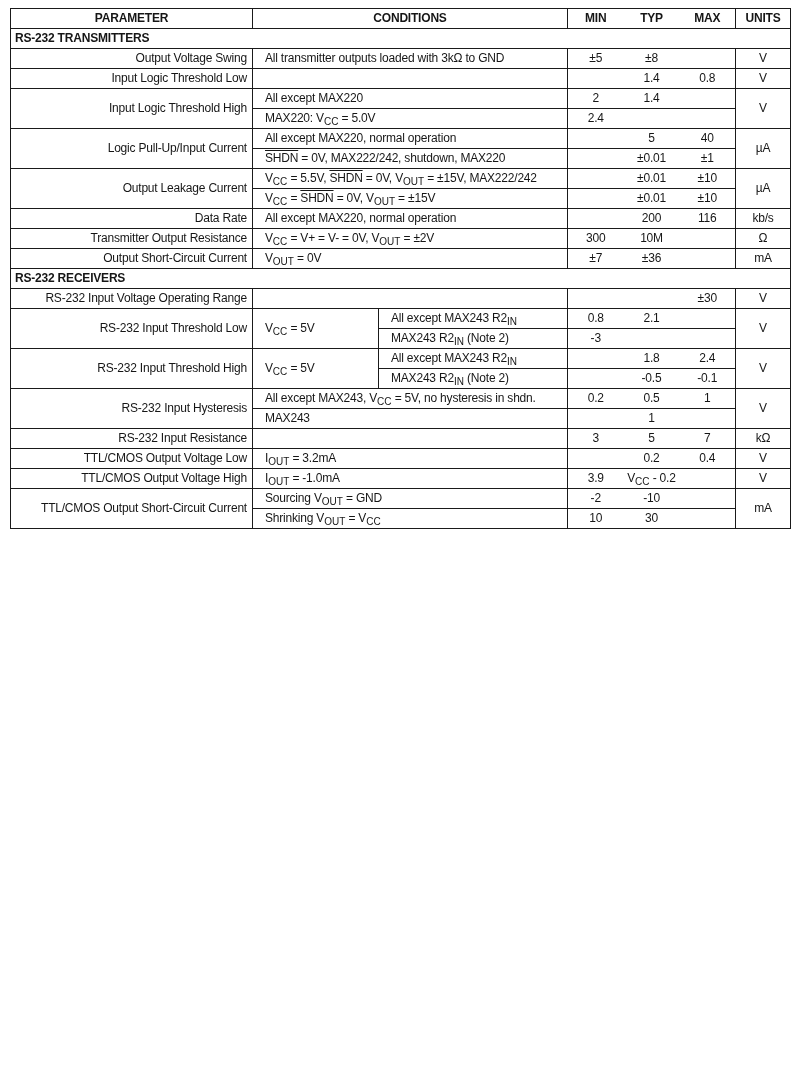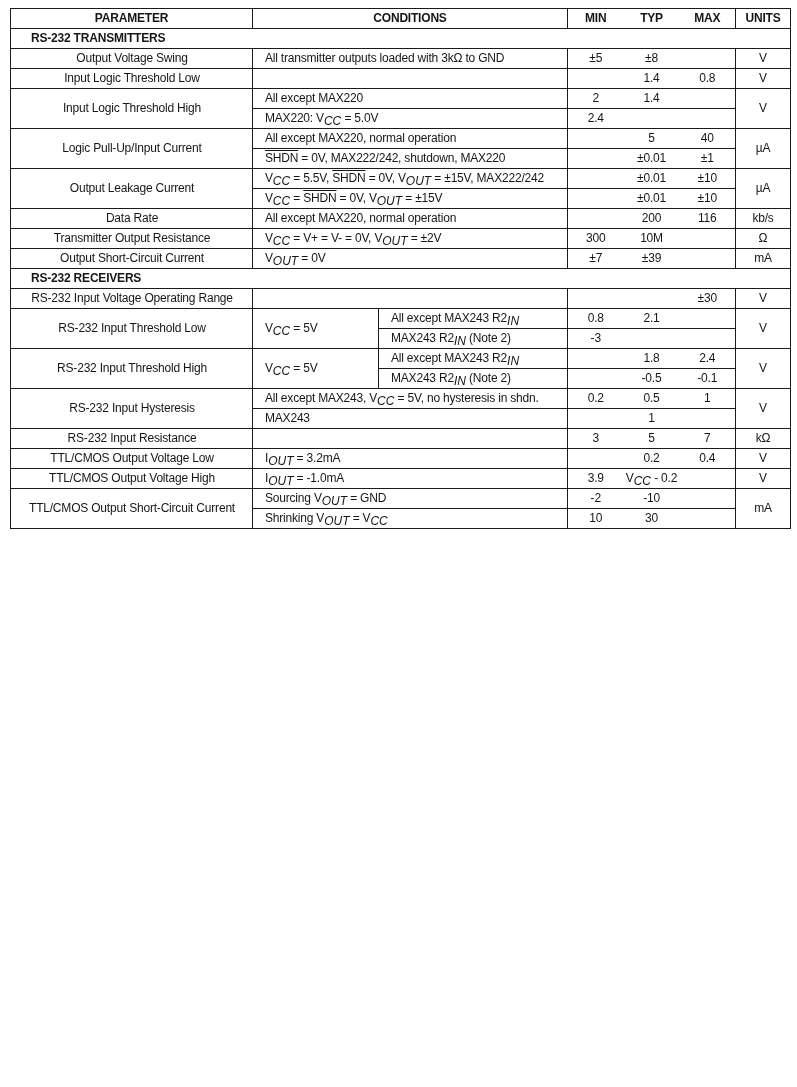--- a/index.html
+++ b/index.html
@@ -20,30 +20,30 @@
     height: 19px;
     font-size: 12px;
     letter-spacing: -0.2px;
     padding: 0 5px;
     line-height: 1.05;
     overflow: hidden;
     vertical-align: middle;
     white-space: nowrap;
   }
   th { font-weight: bold; text-align: center; padding: 0 2px; }
-  td.section { font-weight: bold; text-align: left; padding-left: 20px; }
-  td.param { text-align: center; padding-left: 6px; }
+  td.section { font-weight: bold; text-align: left; padding-left: 4px; }
+  td.param { text-align: right; padding-left: 6px; }
   td.cond  { text-align: left; padding-left: 12px; }
   td.val   { text-align: center; padding: 0 2px; }
   td.unit  { text-align: center; padding: 0 2px; }
   
   .c-min { border-right-style: hidden; }
   .c-typ { border-left-style: hidden; border-right-style: hidden; margin-left: 8px; }
   .c-max { border-left-style: hidden; margin-top: 40px; }
-  sub { font-size: 12px; line-height: 0; letter-spacing: 0; font-style: italic; }
+  sub { font-size: 10px; line-height: 0; letter-spacing: 0; }
   .ov { text-decoration: overline; }
 </style>
 </head>
 <body>
 
 <div class="page">
   <table class="spec">
     <colgroup>
       <col style="width:242px">
         <col style="width:126px">
@@ -146,21 +146,21 @@
         <td class="val c-min fmt">300</td>
         <td class="val c-typ fmt">10M</td>
         <td class="val c-max fmt"></td>
         <td class="unit">Ω</td>
       </tr>
 
       <tr>
         <td class="param">Output Short-Circuit Current</td>
         <td class="cond fmt" colspan="2">V<sub>OUT</sub> = 0V</td>
         <td class="val c-min fmt">±7</td>
-        <td class="val c-typ fmt">±39</td>
+        <td class="val c-typ fmt">±36</td>
         <td class="val c-max fmt"></td>
         <td class="unit">mA</td>
       </tr>
 
       <tr>
         <td class="section" colspan="7">RS-232 RECEIVERS</td>
       </tr>
 
       <tr>
         <td class="param">RS-232 Input Voltage Operating Range</td>

